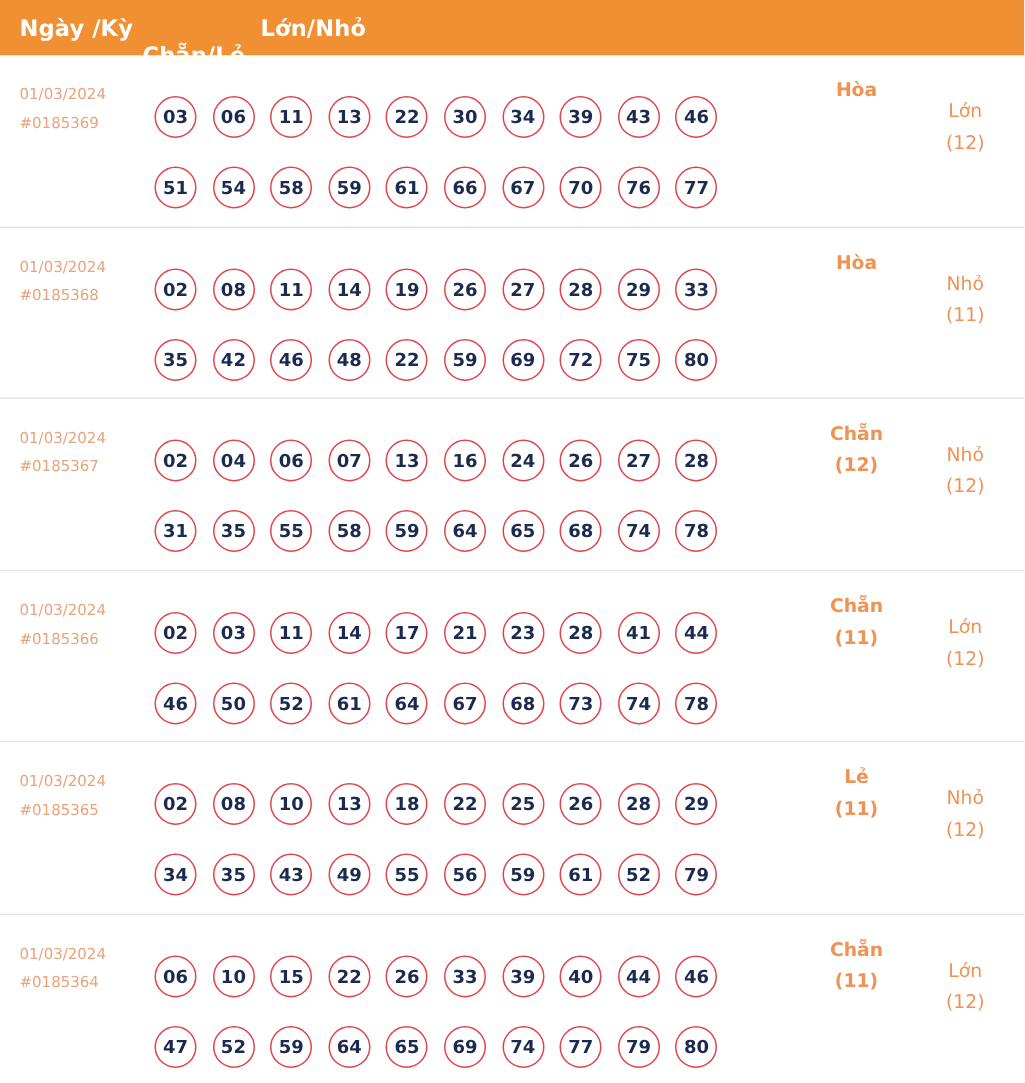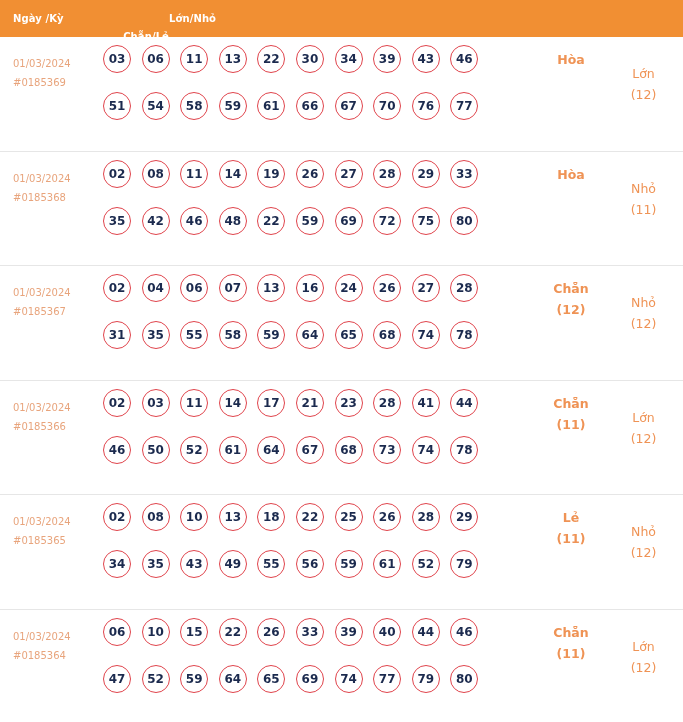--- a/index.html
+++ b/index.html
@@ -19,28 +19,28 @@
     position: relative;
   }
 
   
   .table-header {
     height: 37px;
     background: #f18f33;
     display: flex;
     align-items: center;
     color: #ffffff;
-    font-size: 10px;
+    font-size: 15px;
     font-weight: bold;
     letter-spacing: 0.1px;
   }
   .th-date   { width: 95px;  padding-left: 13px; }
   .th-result { flex: 1;      padding-left: 13px; }
-  .th-oddeven{ width: 74px;  text-align: right; margin-top: 36px; }
-  .th-bigsmall{ width: 75px; text-align: left; padding-right: 0; }
+  .th-oddeven{ width: 74px;  text-align: left; margin-top: 36px; }
+  .th-bigsmall{ width: 75px; text-align: right; padding-right: 0; }
 
   
   .result-row {
     display: flex;
     align-items: flex-start;
     height: 114.5px;
     border-bottom: 1px solid #e6e6e6;
     background: #ffffff;
   }
   .result-row.last { border-bottom: none; }
@@ -56,21 +56,21 @@
   }
 
   .cell-result {
     flex: 1;
     padding-top: 8px;
     padding-left: 8px;
   }
   .ball-line {
     display: flex;
     height: 47px;
-    align-items: flex-start;
+    align-items: flex-end;
   }
   .ball {
     width: 28px;
     height: 28px;
     min-width: 28px;
     border: 1.4px solid #e0444c;
     border-radius: 50%;
     background: #ffffff;
     color: #1b2a4e;
     font-size: 12px;

